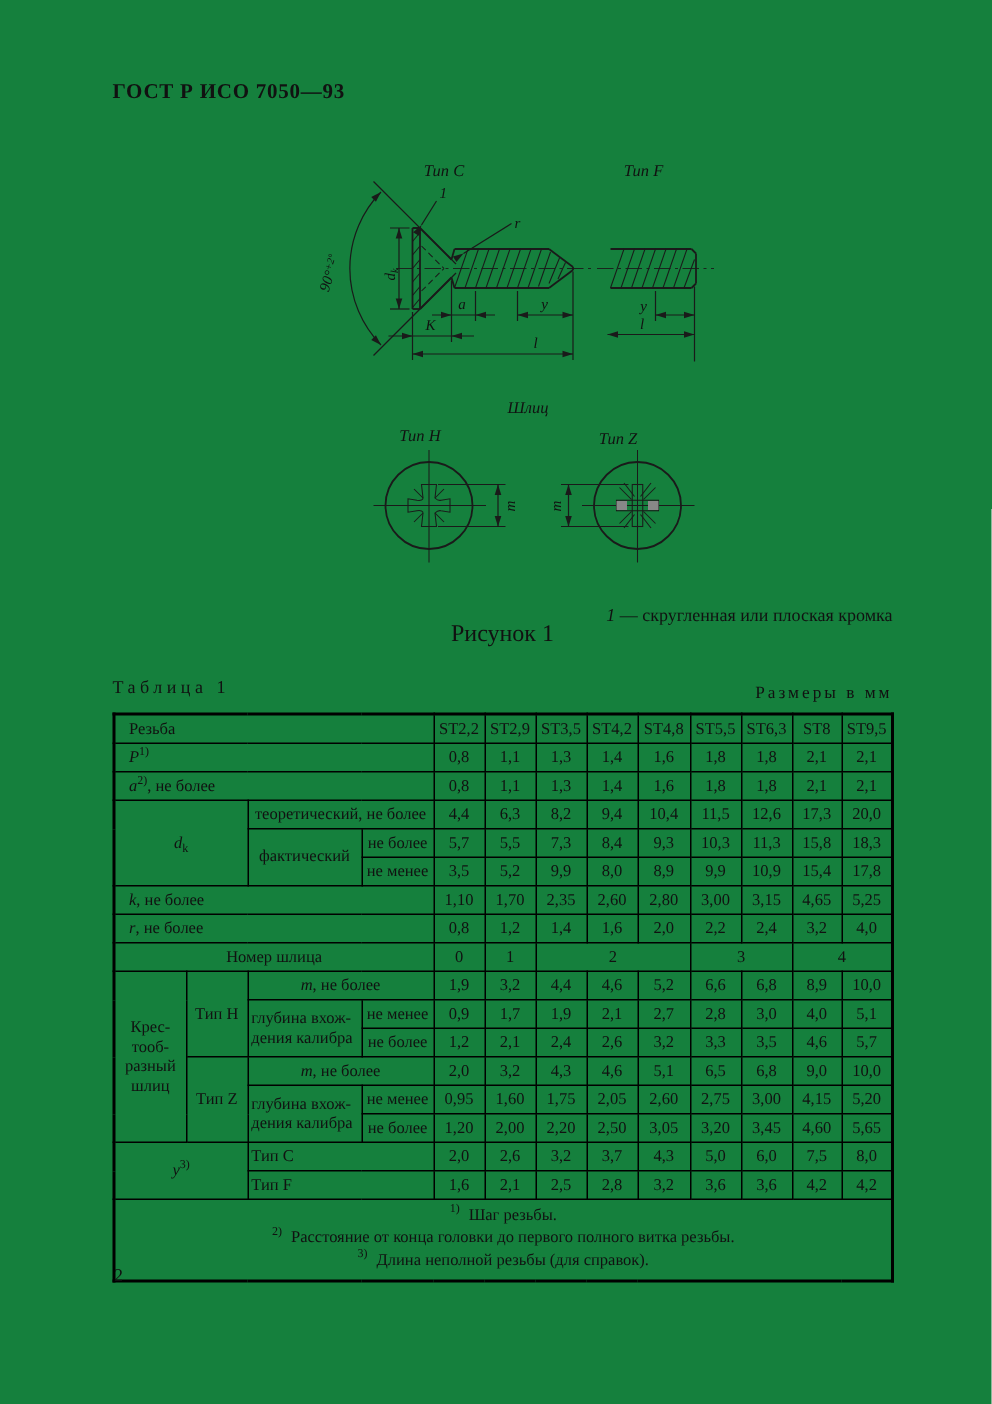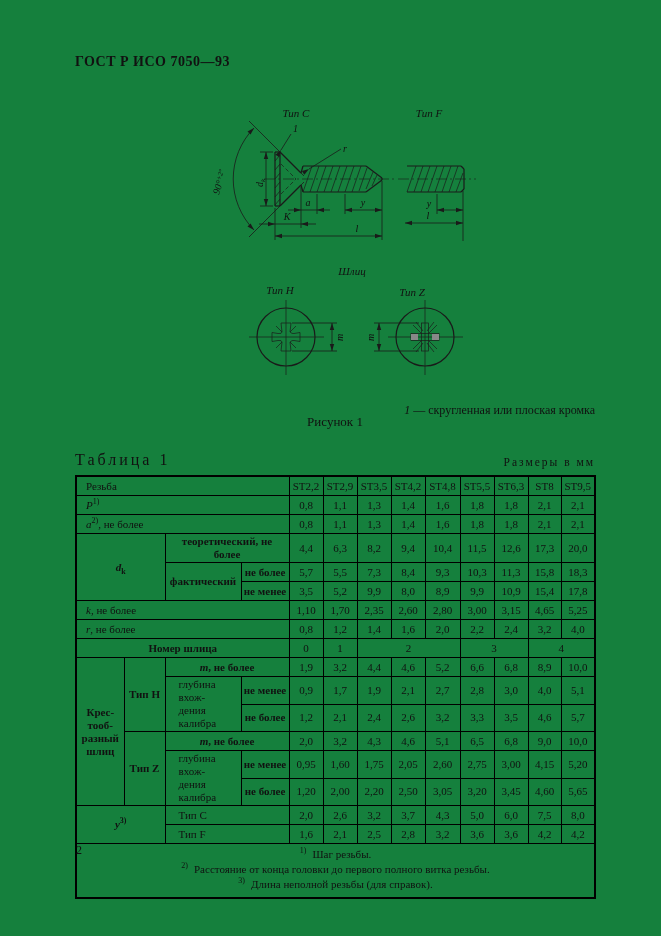--- a/index.html
+++ b/index.html
@@ -13,42 +13,42 @@
     font-size:14px; font-weight:bold; letter-spacing:0.5px;
   }
   .figure-svg { position:absolute; left:0; top:95px; }
   .fig-note {
     position:absolute; left:75px; top:386px; width:520px;
     text-align:right; font-size:12px;margin-top:17px;
   }
   .fig-note em { font-style:italic; }
   .fig-caption {
     position:absolute; left:75px; top:414px; width:520px;
-    text-align:center; font-size:13px;
+    text-align:center; font-size:16px;
   }
   .tbl-caption {
     position:absolute; left:75px; top:451px;
-    font-size:16px; letter-spacing:3px;
+    font-size:12px; letter-spacing:3px;
   }
   .tbl-units {
     position:absolute; left:75px; top:456px; width:520px;
     text-align:right; font-size:11.5px; letter-spacing:2px;
   }
   .main-table {
     position:absolute; left:75px; top:475px;
     border-collapse:collapse; table-layout:fixed; width:519px;
     border:2px solid #000;
   }
   .main-table td {
     border:1px solid #000; font-size:11px; line-height:13px;
     padding:1px 2px; height:16px; text-align:center; vertical-align:middle;
   }
   .main-table td.lbl { text-align:left; padding-left:9px; }
-  .main-table td.lbl-s { text-align:left; padding-left:13px; }
-  .main-table td.ctr { text-align:center;font-weight:bold; }
+  .main-table td.lbl-s { text-align:left; padding-left:2px; }
+  .main-table td.ctr { text-align:center; }
   .main-table td.preline { white-space:pre-line; }
   .main-table sup { font-size:8px; vertical-align:super; line-height:0; }
   .main-table sub { font-size:8px; vertical-align:sub; line-height:0; }
   .main-table i { font-style:italic; }
   .fn-cell { text-align:right; padding:3px 8px 5px 8px !important; }
   .fn { font-size:11px; line-height:15px; }
   .fn sup { font-size:8px; margin-right:6px; }
   .page-number { position:absolute; left:76px; top:843px; font-size:12px; }
   
   .ln   { stroke:#1a1a1a; stroke-width:1.2; fill:none; }

